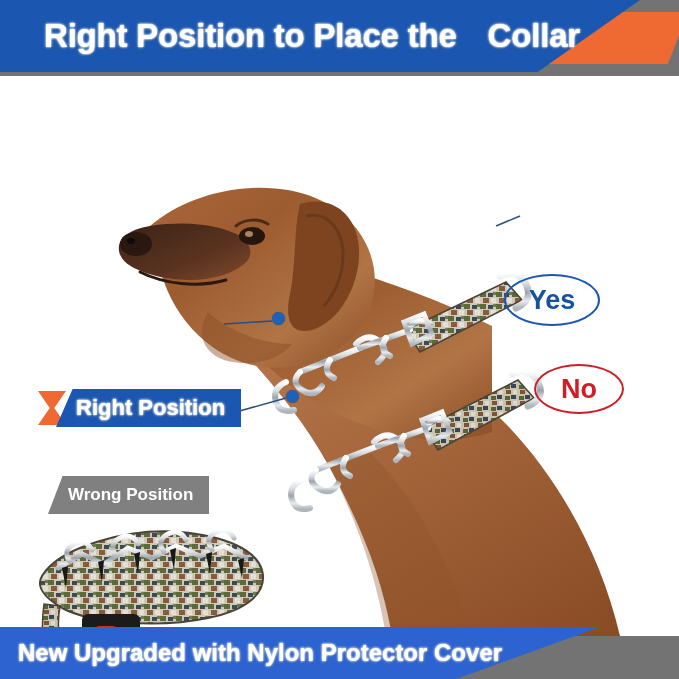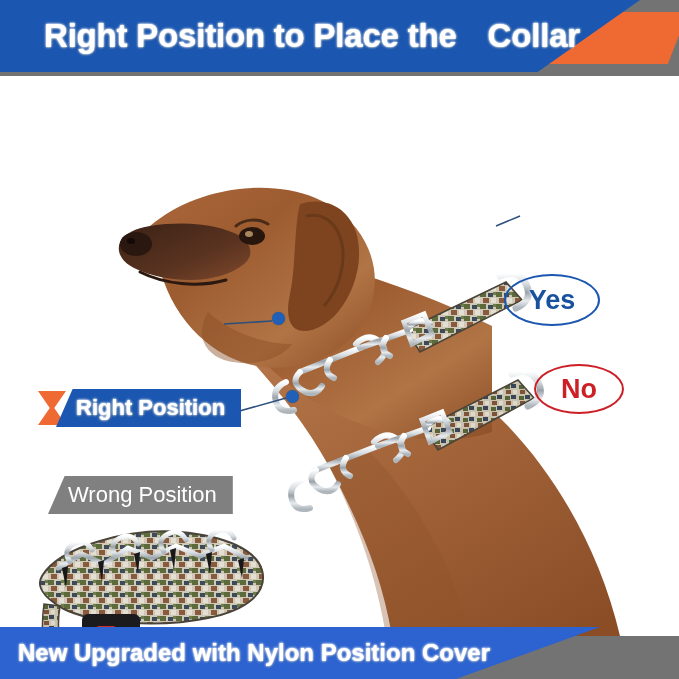--- a/index.html
+++ b/index.html
@@ -49,21 +49,21 @@
   #right-position-callout .arrow{position:absolute;left:0;top:2px;width:28px;height:34px;
       background:#ef6a33;clip-path:polygon(0 0,100% 0,58% 50%,100% 100%,0 100%,42% 50%);}
   #right-position-callout .plate{background:#1b57b0;margin-left:18px;
       clip-path:polygon(9% 0,100% 0,100% 100%,0 100%);
       box-shadow:0 2px 3px rgba(0,0,0,.2);}
   #right-position-callout .plate span{color:#fff;font-weight:bold;font-size:22px;
       text-shadow:0 0 2px #fff,0 0 3px #fff,1px 1px 2px rgba(0,0,0,.3);}
   #wrong-position-callout{left:48px;top:400px;}
   #wrong-position-callout .plate{background:#808080;
       clip-path:polygon(9% 0,100% 0,100% 100%,0 100%);}
-  #wrong-position-callout .plate span{color:#fff;font-weight:normal;font-size:22px;}
+  #wrong-position-callout .plate span{color:#fff;font-weight:bold;font-size:17px;}
   .dot{position:absolute;width:13px;height:13px;border-radius:50%;background:#1f60b8;
       box-shadow:0 0 1px rgba(0,0,0,.4);}
 
   
   #bottom-banner{position:absolute;left:0;bottom:0;width:679px;height:52px;overflow:hidden;}
   .btm-blue{position:absolute;left:0;top:0;width:600px;height:52px;background:#2c63d0;
       clip-path:polygon(0 0,100% 0,76% 100%,0 100%);}
   .btm-text{position:absolute;left:0;top:0;height:52px;display:flex;align-items:center;}
   .btm-text span{margin-left:18px;color:#ffffff;font-weight:bold;font-size:24px;
       white-space:nowrap;
@@ -258,17 +258,17 @@
       <div class="plate">
         <span>Wrong Position</span>
       </div>
     </div>
 
   </div>
 
   <div id="bottom-banner">
     <div class="btm-blue"></div>
     <div class="btm-text">
-      <span>New Upgraded with Nylon Position Cover</span>
+      <span>New Upgraded with Nylon Protector Cover</span>
     </div>
   </div>
 
 </div>
 
 </body></html>

